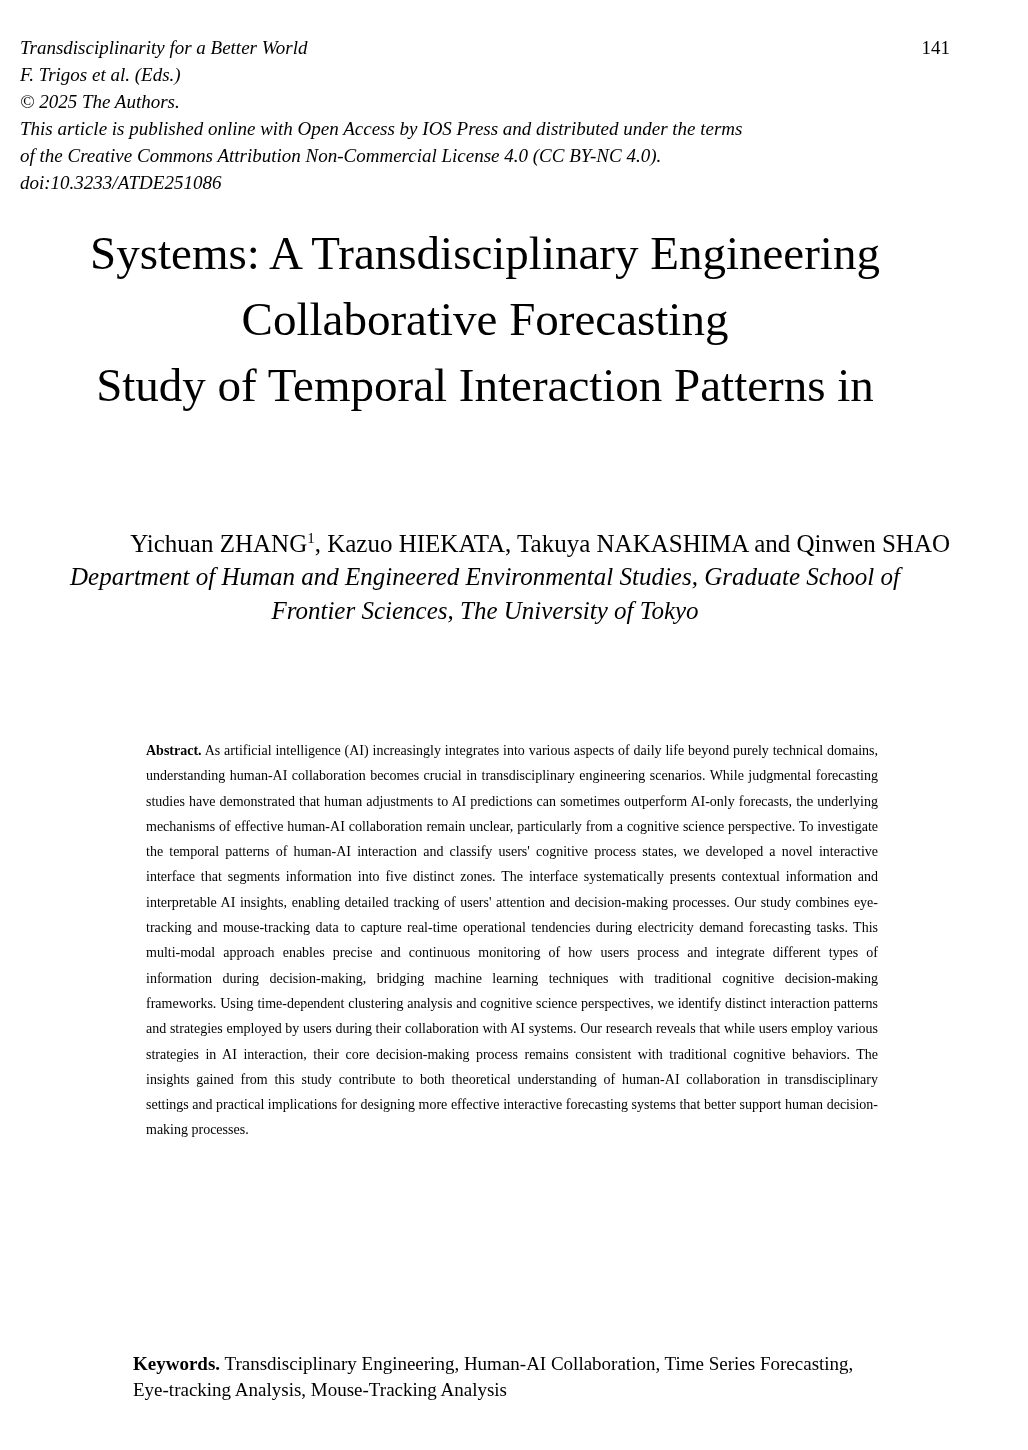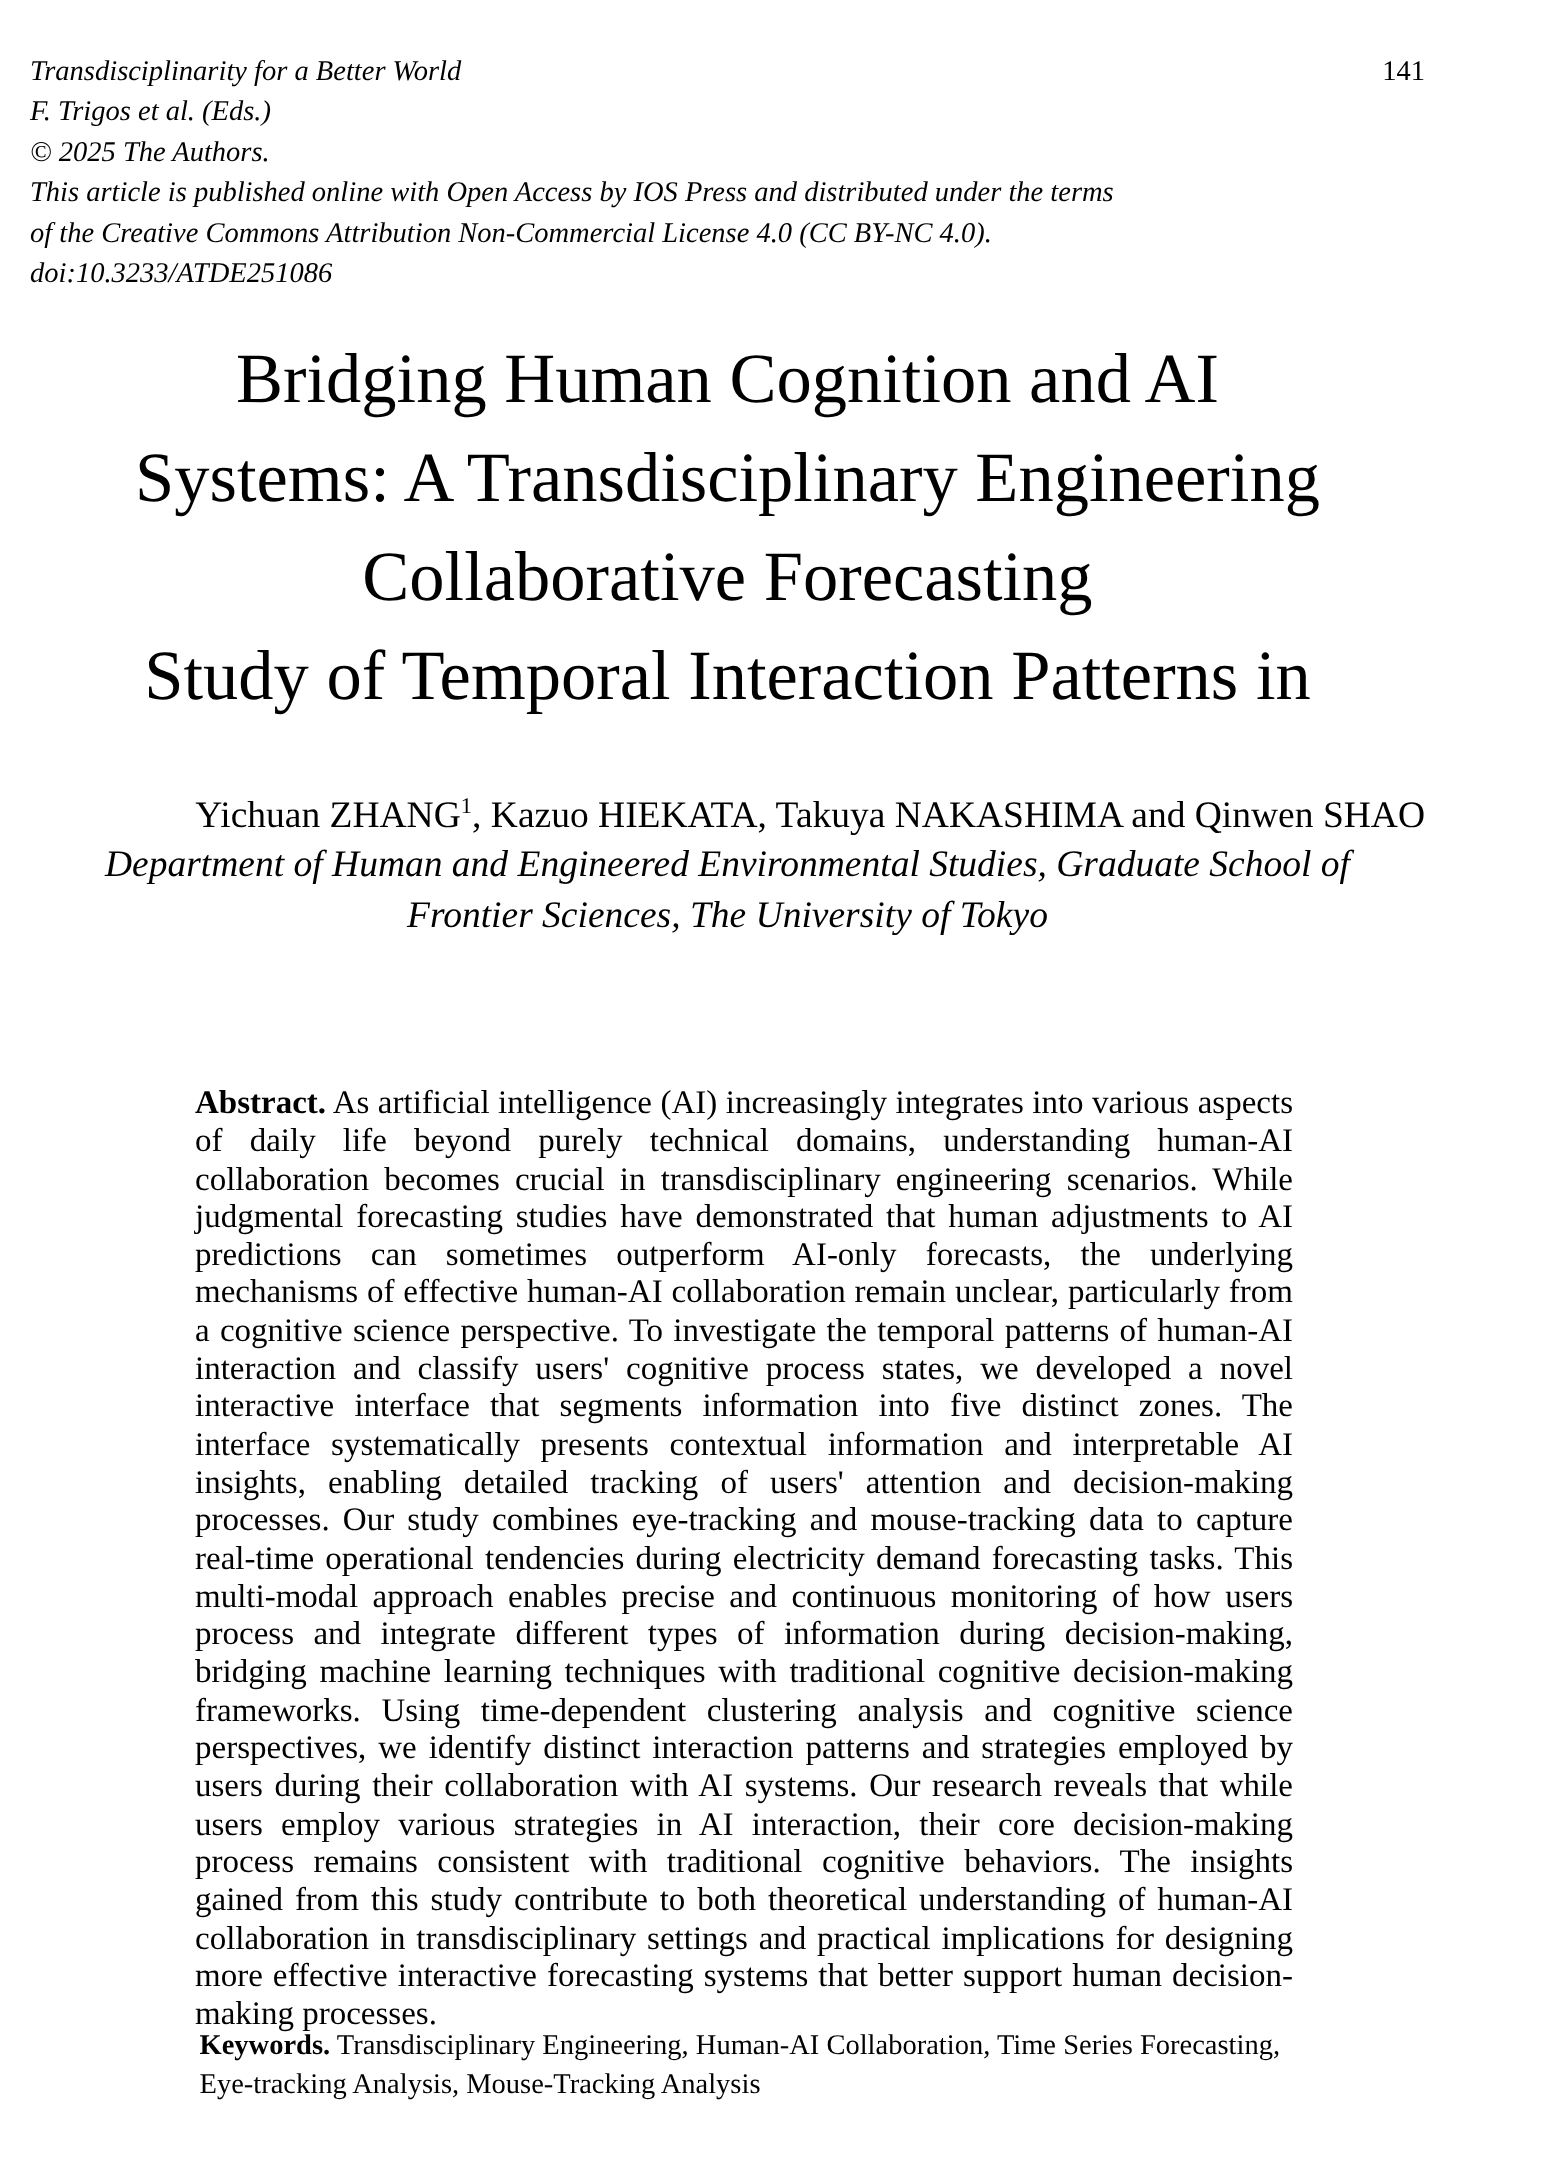--- a/index.html
+++ b/index.html
@@ -82,24 +82,24 @@
     font-style: italic;
     font-size: 25px;
     line-height: 34px;
   }
   
   .abstract-block {
     position: absolute;
     top: 722px;
     left: 110px;
     width: 732px;
-    font-size: 22px;
+    font-size: 14px;
     line-height: 25.3px;
     text-align: justify;
-    margin: 0;
+    margin: 16px;
   }
   .abstract-block b, .keywords-block b { font-weight: bold; }
   
   .keywords-block {
     position: absolute;
     top: 1348px;
     left: 110px;
     width: 732px;
     font-size: 19px;
     line-height: 26px;
@@ -119,21 +119,20 @@
         <div>F. Trigos et al. (Eds.)</div>
         <div>© 2025 The Authors.</div>
         <div>This article is published online with Open Access by IOS Press and distributed under the terms</div>
         <div>of the Creative Commons Attribution Non-Commercial License 4.0 (CC BY-NC 4.0).</div>
         <div>doi:10.3233/ATDE251086</div>
       </div>
       <div class="page-number">141</div>
     </div>
 
     <h1 class="paper-title">
-      <div>Bridging Human Cognition and AI</div>
       <div>Systems: A Transdisciplinary Engineering</div>
       <div>Collaborative Forecasting</div>
       <div>Study of Temporal Interaction Patterns in</div>
     </h1>
 
     <div class="authors-line"><span>Yichuan ZHANG</span><sup>1</sup><span>, Kazuo HIEKATA, Takuya NAKASHIMA and Qinwen SHAO</span></div>
 
     <div class="affiliation">
       <div>Department of Human and Engineered Environmental Studies, Graduate School of</div>
       <div>Frontier Sciences, The University of Tokyo</div>

